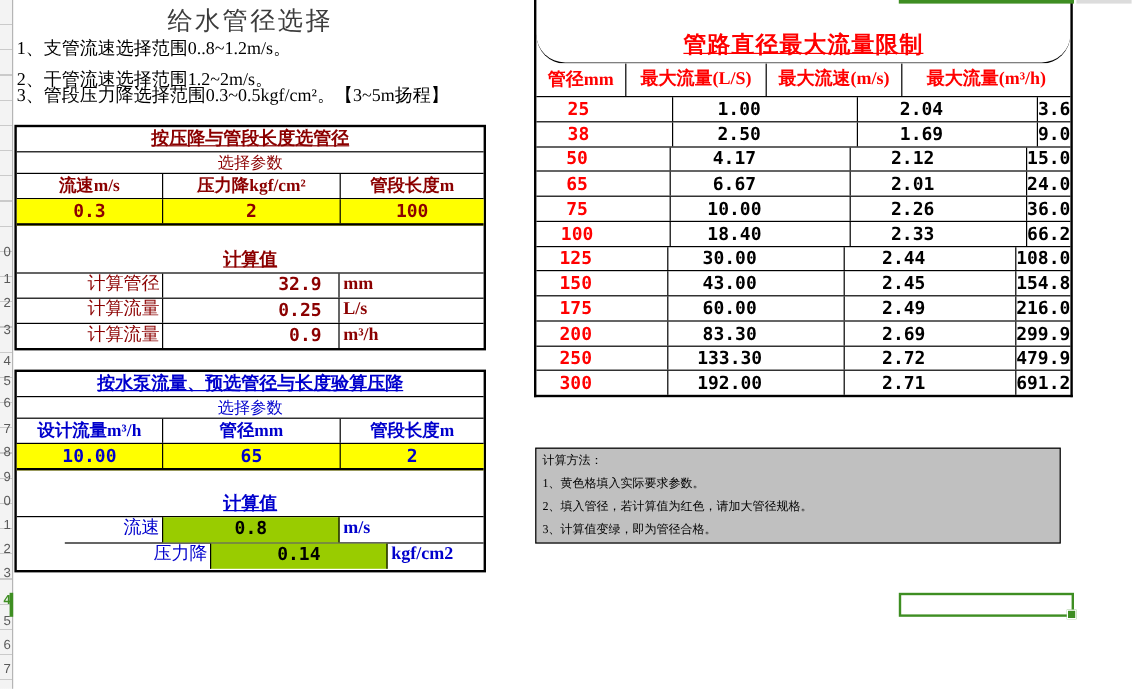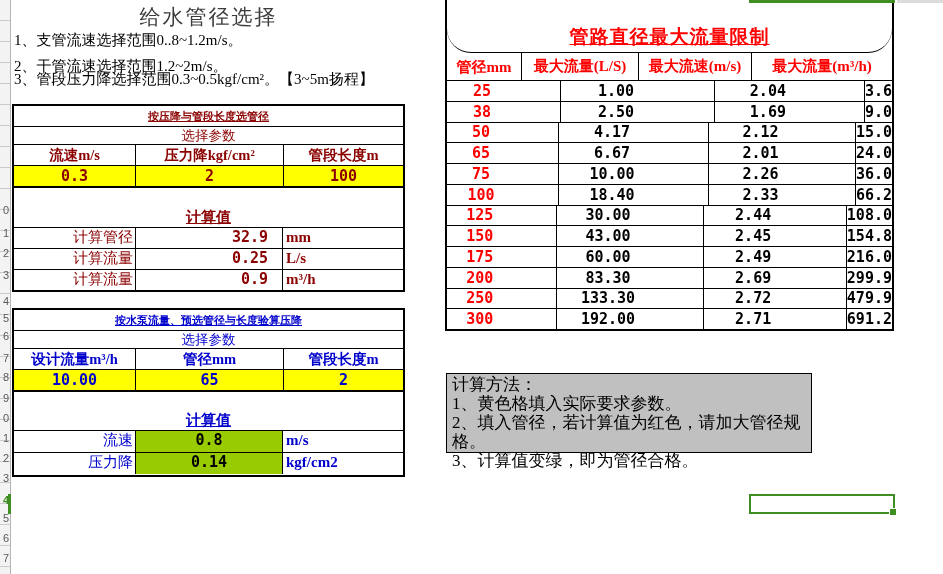--- a/index.html
+++ b/index.html
@@ -16,21 +16,21 @@
 
   
   .sheet-title{left:12px;top:3px;width:393px;text-align:center;font-size:21px;color:#3c3c3c;letter-spacing:2px;}
   .note{left:14px;width:430px;height:24px;font-size:15px;color:#000;}
   .n1{top:31px;} .n2{top:57px;} .n3{top:70px;}
 
   
   .t{left:12px;width:393px;border:2px solid #000;box-sizing:border-box;background:#fff;text-align:center;}
   .Lt1{top:104px;height:188px;}
   .Lt2{top:308px;height:169px;}
-  .t-title{height:20px;line-height:20px;font-weight:bold;font-size:11px;border-bottom:1px solid #000;}
+  .t-title{height:20px;line-height:20px;font-weight:bold;font-size:15px;border-bottom:1px solid #000;}
   .t-title span{text-decoration:underline;}
   .t-sub{height:17px;line-height:17px;font-size:13.5px;border-bottom:1px solid #000;}
   .t-heads{display:flex;height:20px;line-height:20px;font-weight:bold;font-size:14.5px;border-bottom:1px solid #000;}
   .t-inputs{display:flex;height:20px;line-height:20px;font-weight:bold;font-size:15px;background:var(--yellow);border-bottom:2px solid #000;}
   .t-heads>div,.t-inputs>div{box-sizing:border-box;}
   .cw0{width:121px;text-align:center;} .cw1{width:148px;} .cw2{flex:1;}
   .t-heads>div+div,.t-inputs>div+div{border-left:1px solid #000;}
   .t-empty{height:19px;}
   .t-empty2{height:18px;}
   .t-calc-title{height:20px;line-height:20px;font-weight:bold;font-size:15px;}
@@ -54,21 +54,21 @@
   .rt-heads>div+div{border-left:1px solid #000;align-self:stretch;}
   .rc0{width:74px;} .rc1{width:117px;} .rc2{width:113px;} .rc3{flex:1;}
   .rt-body{display:flex;flex-direction:column;height:248px;}
   .rt-row{flex:1;display:flex;border-bottom:1px solid #000;font-weight:bold;font-size:15px;text-align:center;gap:43px;}
   .rt-row:last-child{border-bottom:none;}
   .rt-row>div{box-sizing:border-box;display:flex;align-items:center;justify-content:center;}
   .rt-row>div+div{border-left:1px solid #000;}
   .rt-row .rc0{color:var(--red);}
 
   
-  .notes-box{left:446px;top:373px;width:366px;height:80px;background:var(--gray);border:1px solid #000;box-sizing:border-box;padding:1px 5px;font-size:17px;line-height:19px;color:#000;}
+  .notes-box{left:446px;top:373px;width:438px;height:80px;background:var(--gray);border:1px solid #000;box-sizing:border-box;padding:1px 5px;font-size:10px;line-height:19px;color:#000;}
 
   
   .sel-top-line{left:749px;top:0;width:146px;height:3px;background:var(--selgreen);}
   .grid-band{left:897px;top:0;width:46px;height:3px;background:#DCDCDC;}
   .sel-box{left:749px;top:494px;width:146px;height:20px;border:2px solid var(--selgreen);background:#fff;box-sizing:border-box;}
   .fill-handle{position:absolute;right:-4px;bottom:-4px;width:6px;height:6px;background:var(--selgreen);border:1px solid #fff;}
 </style>
 </head>
 <body>
 
@@ -146,21 +146,21 @@
       <div class="cw1 num">65</div>
       <div class="cw2 num">2</div>
     </div>
     <div class="t-empty2"></div>
     <div class="t-calc-title"><span>计算值</span></div>
     <div class="calc-row" style="height:21px;">
       <div class="lab">流速</div>
       <div class="val num centered green-bg">0.8</div>
       <div class="unit">m/s</div>
     </div>
-    <div class="calc-row" style="height:21px;">
+    <div class="calc-row" style="height:21px;margin-left:40px;">
       <div class="lab">压力降</div>
       <div class="val num centered green-bg">0.14</div>
       <div class="unit">kgf/cm2</div>
     </div>
   </div>
 
   <div class="abs rt">
     <div class="rt-title">
         <span>管路直径最大流量限制</span>
       </div>

